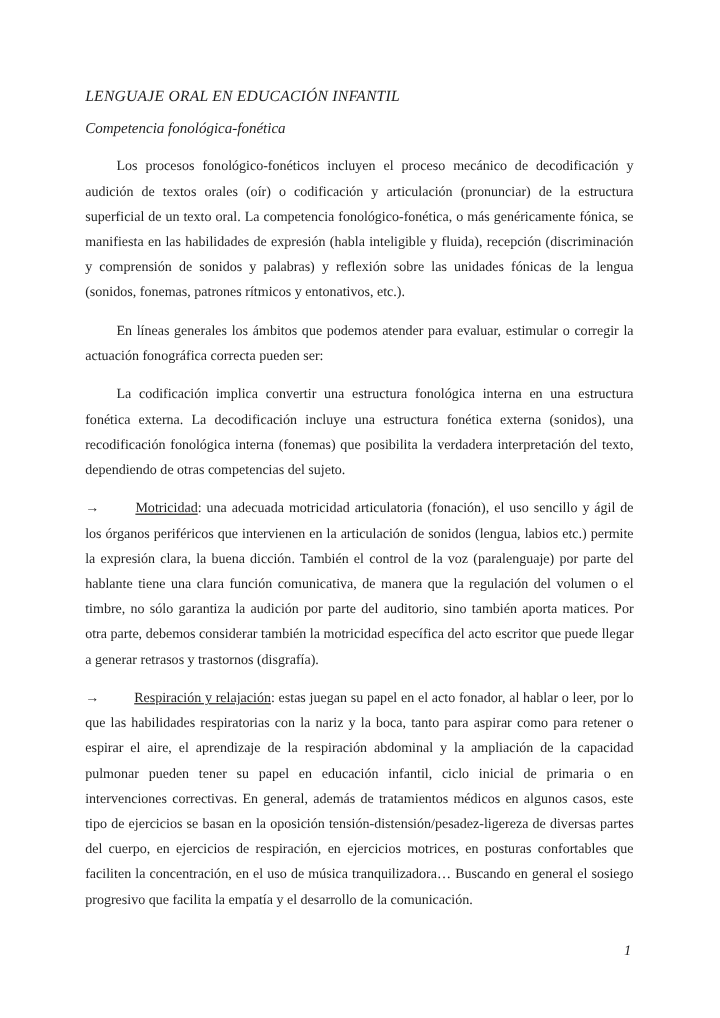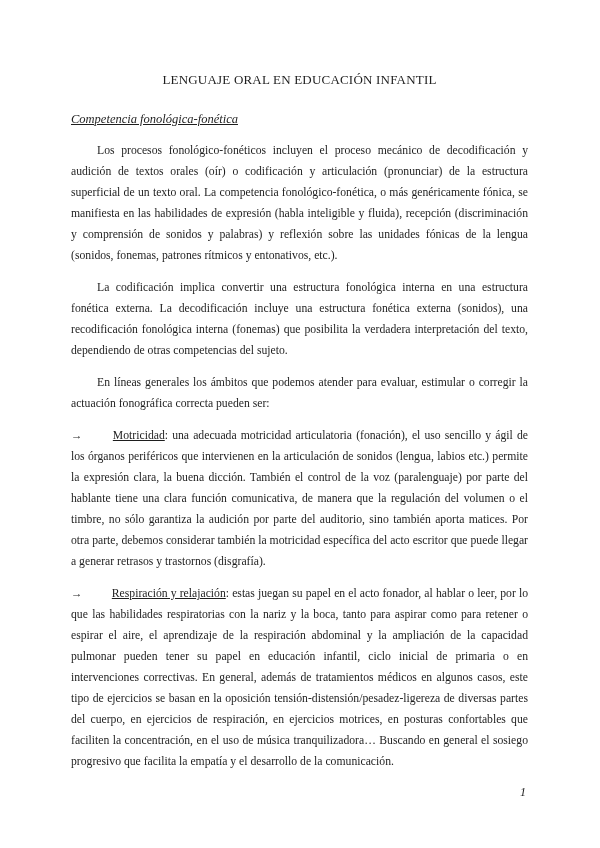--- a/index.html
+++ b/index.html
@@ -16,31 +16,30 @@
     color: #1e1e1e;
     overflow: hidden;
   }
   .content {
     position: absolute;
     left: 71px;
     right: 72px;
     top: 72px;
   }
   .doc-title {
-    text-align: center;
+    font-style: italic;
     font-size: 13px;
     letter-spacing: 0.2px;
-    margin: 0 0 24px 0;
+    margin: 0 0 12px 0;
     font-weight: normal;
     font-family: "Liberation Serif", serif;
   }
   .doc-heading {
     font-style: italic;
     font-size: 12.5px;
-    text-decoration: underline;
     margin: 0 0 13px 0;
     font-weight: normal;
     font-family: "Liberation Serif", serif;
   }
   .para {
     font-family: "Liberation Serif", serif;
     font-size: 11.7px;
     line-height: 21px;
     text-align: justify;
     margin: 0 0 11px 0;
@@ -64,23 +63,23 @@
 
 <div class="page">
   <div class="content">
 
     <h1 class="doc-title">LENGUAJE ORAL EN EDUCACIÓN INFANTIL</h1>
 
     <h2 class="doc-heading">Competencia fonológica-fonética</h2>
 
     <p class="para"><span></span><span class="lead"></span><span>Los procesos fonológico-fonéticos incluyen el proceso mecánico de decodificación y audición de textos orales (oír) o codificación y articulación (pronunciar) de la estructura superficial de un texto oral. La competencia fonológico-fonética, o más genéricamente fónica, se manifiesta en las habilidades de expresión (habla inteligible y fluida), recepción (discriminación y comprensión de sonidos y palabras) y reflexión sobre las unidades fónicas de la lengua (sonidos, fonemas, patrones rítmicos y entonativos, etc.).</span></p>
 
+    <p class="para"><span></span><span class="lead"></span><span>En líneas generales los ámbitos que podemos atender para evaluar, estimular o corregir la actuación fonográfica correcta pueden ser:</span></p>
+
     <p class="para"><span></span><span class="lead"></span><span>La codificación implica convertir una estructura fonológica interna en una estructura fonética externa. La decodificación incluye una estructura fonética externa (sonidos), una recodificación fonológica interna (fonemas) que posibilita la verdadera interpretación del texto, dependiendo de otras competencias del sujeto.</span></p>
-
-    <p class="para"><span></span><span class="lead"></span><span>En líneas generales los ámbitos que podemos atender para evaluar, estimular o corregir la actuación fonográfica correcta pueden ser:</span></p>
 
     <p class="para"><span>→ </span><span class="lead">Motricidad</span><span>: una adecuada motricidad articulatoria (fonación), el uso sencillo y ágil de los órganos periféricos que intervienen en la articulación de sonidos (lengua, labios etc.) permite la expresión clara, la buena dicción. También el control de la voz (paralenguaje) por parte del hablante tiene una clara función comunicativa, de manera que la regulación del volumen o el timbre, no sólo garantiza la audición por parte del auditorio, sino también aporta matices. Por otra parte, debemos considerar también la motricidad específica del acto escritor que puede llegar a generar retrasos y trastornos (disgrafía).</span></p>
 
     <p class="para"><span>→ </span><span class="lead">Respiración y relajación</span><span>: estas juegan su papel en el acto fonador, al hablar o leer, por lo que las habilidades respiratorias con la nariz y la boca, tanto para aspirar como para retener o espirar el aire, el aprendizaje de la respiración abdominal y la ampliación de la capacidad pulmonar pueden tener su papel en educación infantil, ciclo inicial de primaria o en intervenciones correctivas. En general, además de tratamientos médicos en algunos casos, este tipo de ejercicios se basan en la oposición tensión-distensión/pesadez-ligereza de diversas partes del cuerpo, en ejercicios de respiración, en ejercicios motrices, en posturas confortables que faciliten la concentración, en el uso de música tranquilizadora… Buscando en general el sosiego progresivo que facilita la empatía y el desarrollo de la comunicación.</span></p>
 
   </div>
 
   <div class="page-number">1</div>
 </div>
 

